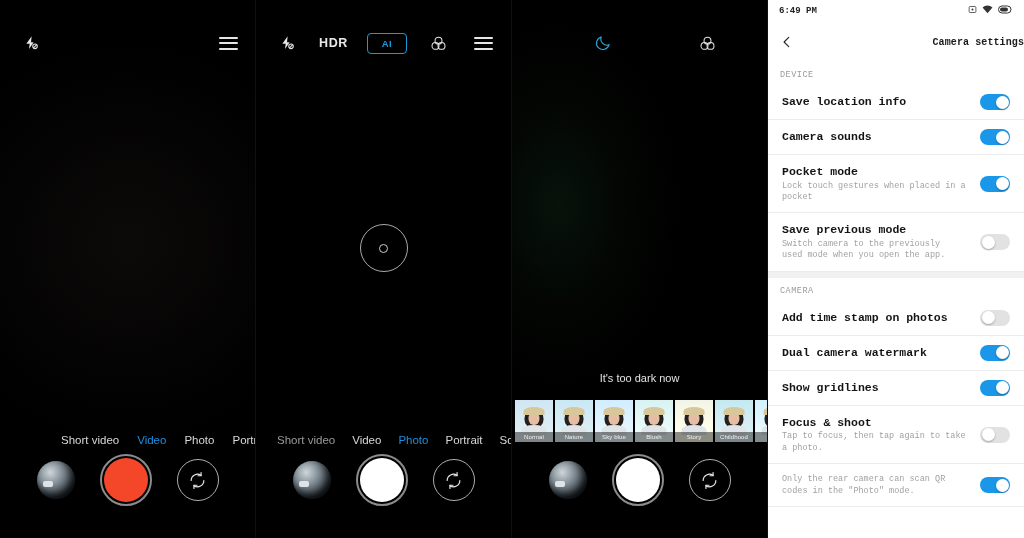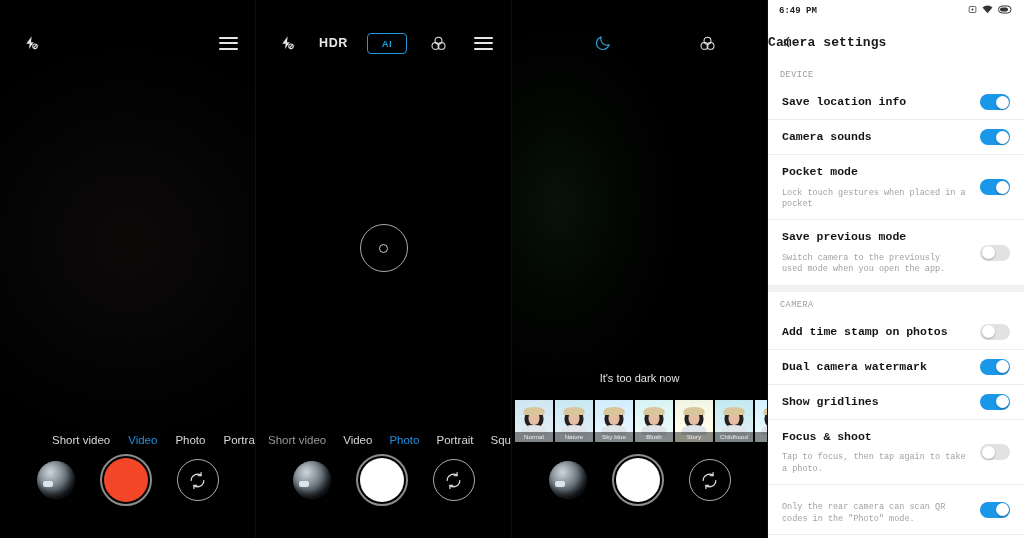--- a/index.html
+++ b/index.html
@@ -48,21 +48,21 @@
     color:#1d9ad6;font-size:9.5px;font-weight:700;display:flex;align-items:center;justify-content:center;
     letter-spacing:.3px;
   }
 
   
   .burger{ width:19px; display:flex; flex-direction:column; gap:3.5px; }
   .burger i{ display:block; height:2px; background:#e6e6e6; border-radius:1px; }
 
   
   .modes{
-    position:absolute; left:4px; right:0; bottom:92px;
+    position:absolute; left:13px; right:0; bottom:92px;
     display:flex; justify-content:center; align-items:center; gap:17px;
     font-size:11.5px; color:#d8d8d8; z-index:6; white-space:nowrap;
   }
   .p1 .modes{ justify-content:flex-start; padding-left:48px; gap:18px; }
   .p2 .modes{ justify-content:flex-start; padding-left:8px; gap:17px; }
   .mode.active{ color:#1f8fe0; }
   .mode.dim{ color:#9a9a9a; }
   .mode.cut{ overflow:hidden; width:6px; display:inline-block; color:#8d8d8d; }
 
   .controls{
@@ -164,35 +164,35 @@
   .statusbar{
     height:22px; display:flex; align-items:center; justify-content:space-between;
     padding:0 11px; font-size:9px; color:#222; font-weight:700;
   }
   .sysicons{ display:flex; align-items:center; gap:5px; color:#333; }
   .titlebar{
     height:40px; display:flex; align-items:center; padding:0 12px; position:relative;
   }
   .backbtn{ width:18px; color:#222; display:flex; align-items:center; }
   .pagetitle{
-    position:absolute; left:0; right:0; text-align:left;
-    font-size:13px; font-weight:700; color:#1a1a1a; letter-spacing:.1px;
+    position:absolute; left:0; right:0; text-align:right;
+    font-size:10px; font-weight:700; color:#1a1a1a; letter-spacing:.1px;
   }
   .sectionhdr{
     font-size:8.5px; color:#9a9a9a; letter-spacing:.5px;
     padding:8px 14px 5px 12px;
   }
   .seprow{ height:6px; background:#f1f1f1; }
   .row{
     display:flex; align-items:center; justify-content:space-between;
     padding:9px 14px 9px 14px; border-bottom:1px solid #ececec; min-height:34px;
   }
   .row .txtwrap{ padding-right:8px; }
   .row .t{ font-size:11.5px; color:#141414; font-weight:700; line-height:1.35; }
-  .row .s{ font-size:8.5px; color:#a2a2a2; line-height:1.35; margin-top:8px; }
+  .row .s{ font-size:8.5px; color:#a2a2a2; line-height:1.35; margin-top:1px; }
   .toggle{
     flex:0 0 auto; width:30px; height:16px; border-radius:9px; position:relative;
   }
   .toggle.on{ background:#1a97e8; }
   .toggle.off{ background:#e2e2e2; }
   .toggle i{
     position:absolute; top:1.5px; width:13px;height:13px;border-radius:50%;
     background:#fff; box-shadow:0 1px 2px rgba(0,0,0,.28); display:block;
   }
   .toggle.on i{ right:1.5px; }

